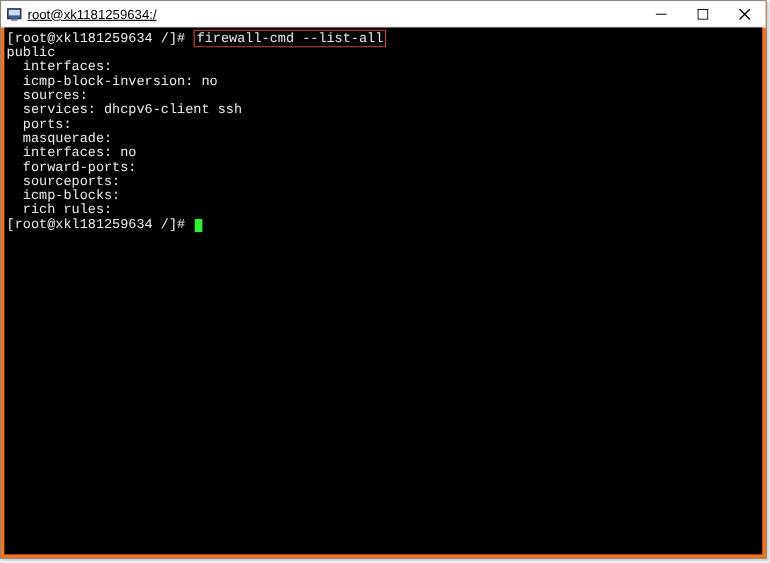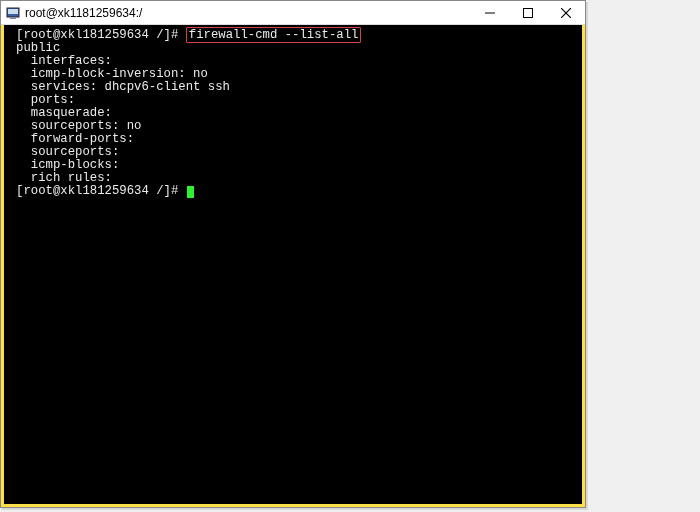--- a/index.html
+++ b/index.html
@@ -7,25 +7,26 @@
       background: #f0f0f0;
       font-family: "Segoe UI", Tahoma, sans-serif;
       width: 700px;
       height: 512px;
       overflow: hidden;
     }
     .window {
       position: absolute;
       top: 0;
       left: 0;
-      width: 586px;
+      width: 697px;
       height: 508px;
-      background: #fde047;
+      background: #f97316;
       border: 1px solid #888;
       box-shadow: 2px 2px 0 rgba(0,0,0,0.1);
+      text-decoration: underline;
     }
     .titlebar {
       height: 24px;
       background: #fff;
       display: flex;
       align-items: center;
       border-bottom: 1px solid #ddd;
     }
     .titlebar-icon {
       width: 16px;
@@ -54,21 +55,21 @@
       cursor: pointer;
     }
     .win-btn svg { width: 10px; height: 10px; }
     .terminal {
       position: absolute;
       top: 24px;
       left: 3px;
       right: 3px;
       bottom: 3px;
       background: #000;
-      padding: 4px 12px;
+      padding: 4px 2px;
       font-family: "Consolas", "Courier New", monospace;
       font-size: 12.3px;
       line-height: 13px;
       color: #ecebeb;
       overflow: hidden;
     }
     .line { white-space: pre; }
     .highlight-box {
       border: 1px solid #d04244;
       padding: 0 2px;
@@ -114,24 +115,25 @@
           </svg>
       </div>
     </div>
   </div>
 
   <div class="terminal">
     <div class="line"><span>[root@xkl181259634 /]#</span> <span class="highlight-box">firewall-cmd --list-all</span></div>
     <div class="line">public</div>
     <div class="line">  interfaces:</div>
     <div class="line">  icmp-block-inversion: no</div>
+    <div class="line">  sources:</div>
     <div class="line">  services: dhcpv6-client ssh</div>
     <div class="line">  ports:</div>
     <div class="line">  masquerade:</div>
-    <div class="line">  sourceports: no</div>
+    <div class="line">  interfaces: no</div>
     <div class="line">  forward-ports:</div>
     <div class="line">  sourceports:</div>
     <div class="line">  icmp-blocks:</div>
     <div class="line">  rich rules:</div>
     <div class="line"></div>
     <div class="line"><span>[root@xkl181259634 /]#</span> <span class="cursor"></span></div>
   </div>
 </div>
 
 </body></html>

